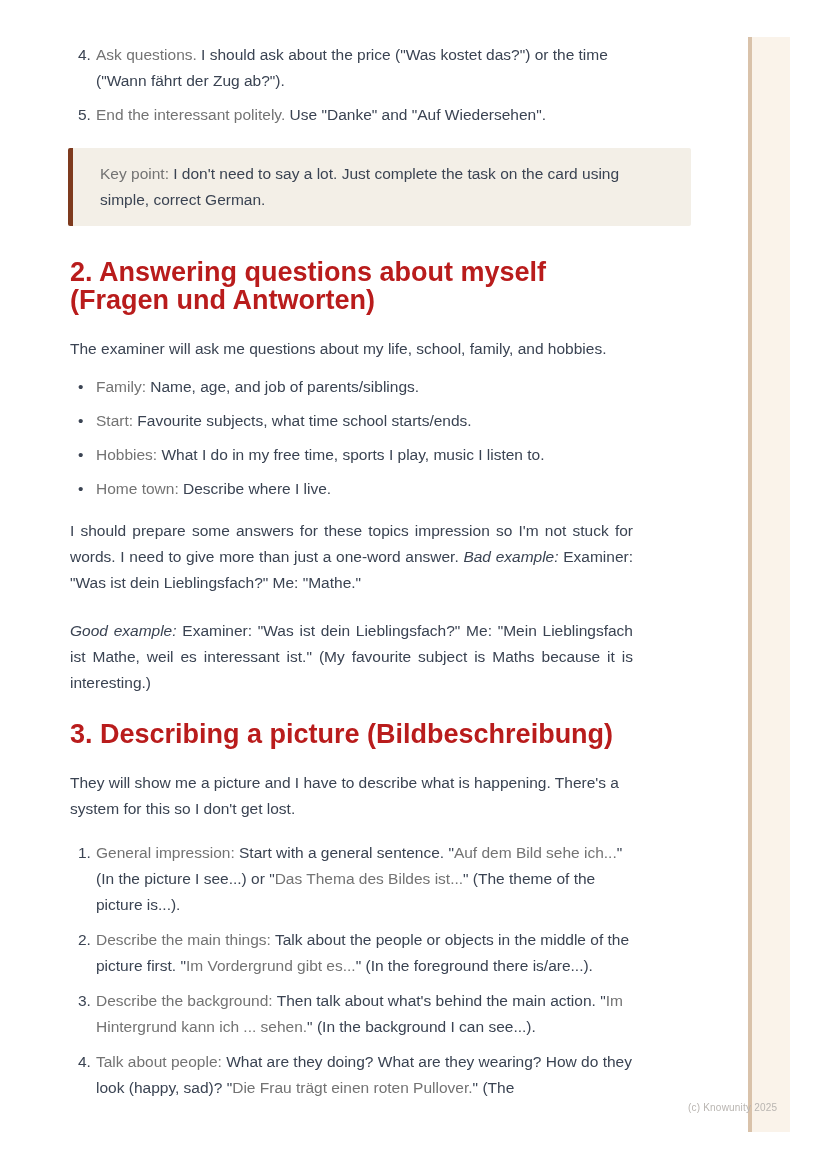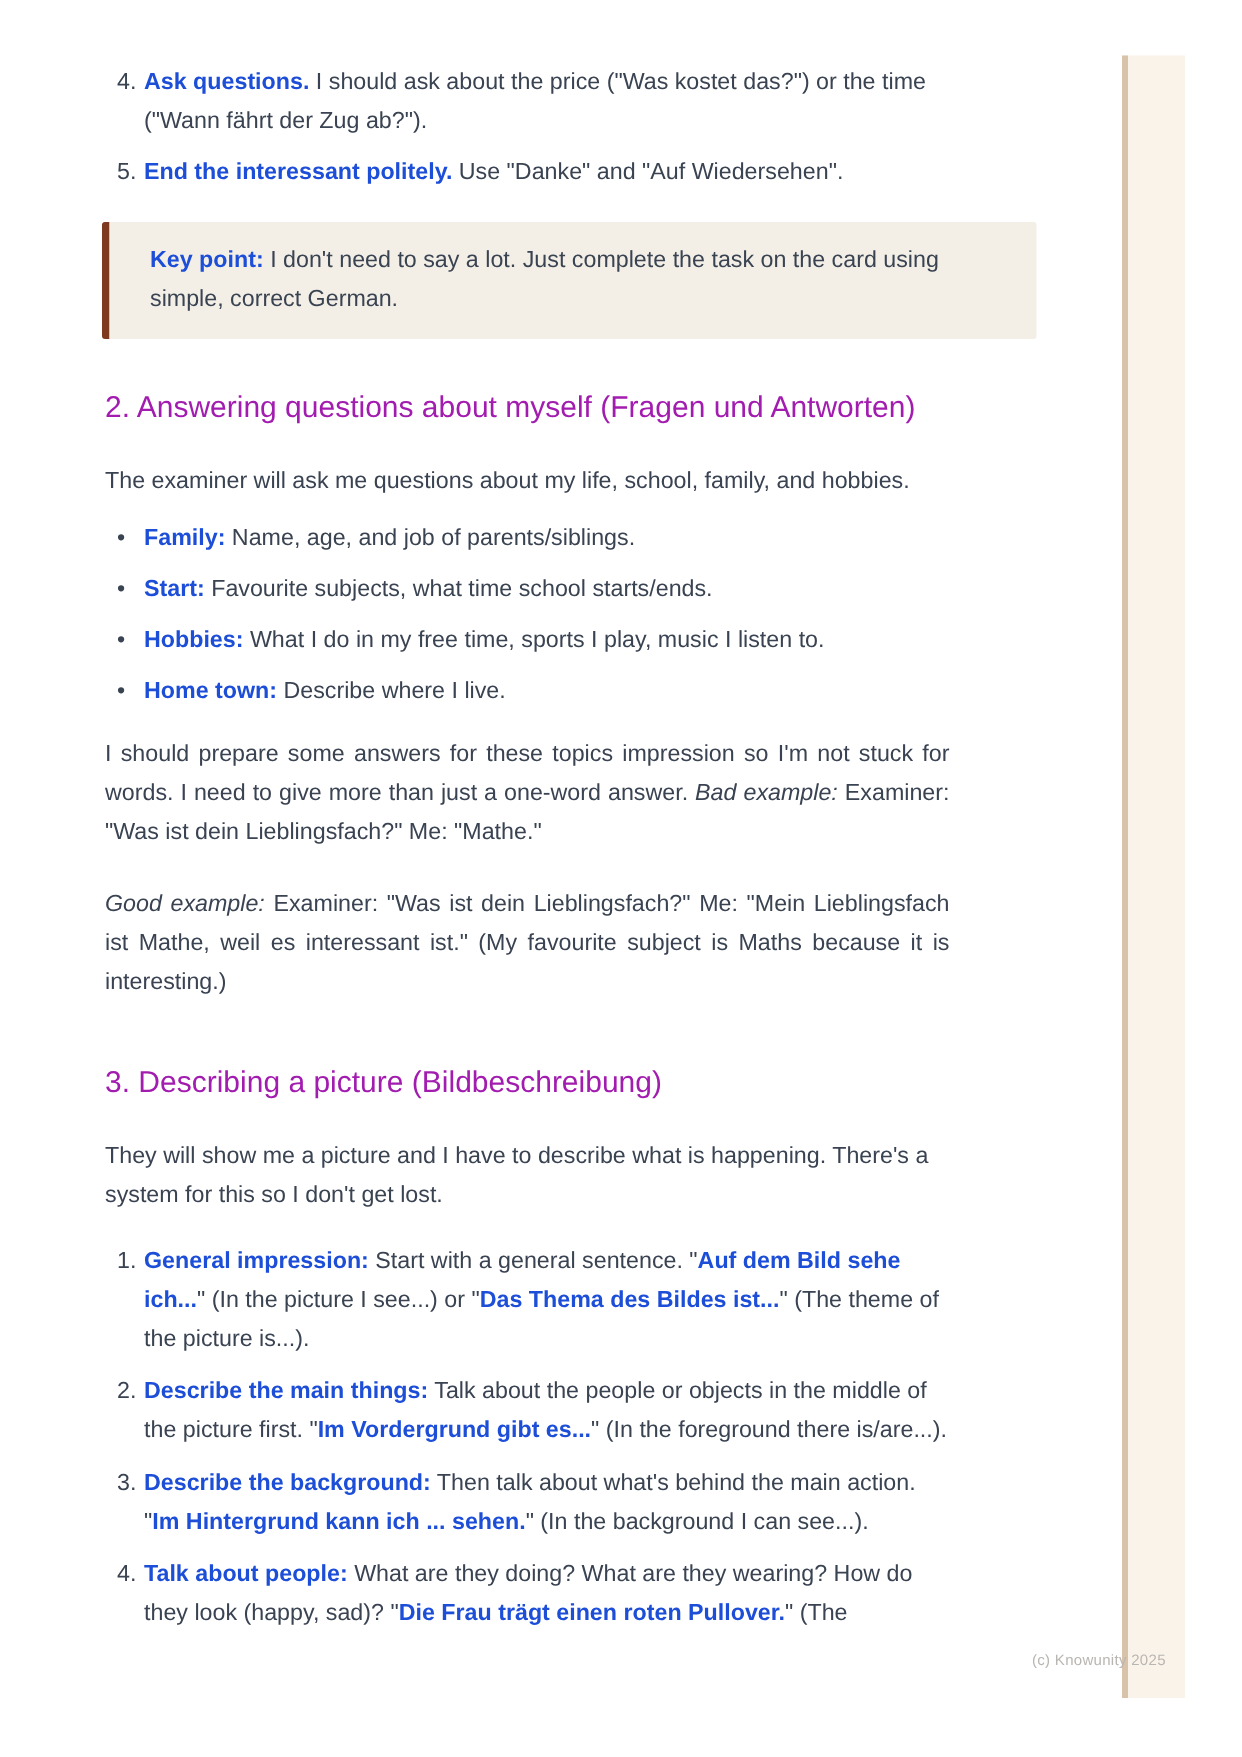--- a/index.html
+++ b/index.html
@@ -11,38 +11,38 @@
   .stripe {
     position:absolute; left:748px; top:37px; width:38px; height:1095px;
     background:#faf3ea; border-left:4px solid #d9c2aa; z-index:1;
   }
   .watermark {
     position:absolute; left:688px; top:1101px; z-index:2;
     font-size:10px; line-height:14px; color:#b9b5b1; letter-spacing:0.2px;
     white-space:nowrap;
   }
   .content { position:absolute; left:70px; top:42px; width:563px; z-index:0; }
-  strong { font-weight:700; color:#1d4ed8; }
+  strong { font-weight:400; color:#737373; }
   em { }
   .list { margin:0; padding:0; }
   .li { display:flex; margin-bottom:8px; }
   .li:last-child { margin-bottom:0; }
   .marker { flex:none; width:18px; margin-left:8px; }
   .litext { flex:1; }
   .callout {
     margin-top:20px; margin-left:-2px; box-sizing:border-box; width:623px;
     background:#f3efe7; border-left:5px solid #7e3a1e;
     padding:13px 24px 13px 27px; border-radius:2px;
   }
   .callout p { margin:0; }
   h2 {
-    margin:32px 0 0 0; font-size:20px; line-height:28px;
-    color:#a21caf; font-weight:400;
+    margin:32px 0 0 0; font-size:27px; line-height:28px;
+    color:#b91c1c; font-weight:700;
   }
-  h2.h3 { margin-top:40px; }
+  h2.h3 { margin-top:24px; }
   p { margin:22px 0 0 0; }
   p.tight { margin-top:16px; }
   p.tight2 { }
   .justify { text-align:justify; }
   .ul { margin-top:12px; }
   .ol2 { margin-top:18px; }
   .ol2 .li { margin-bottom:9px; }
 </style>
 </head>
 <body>

